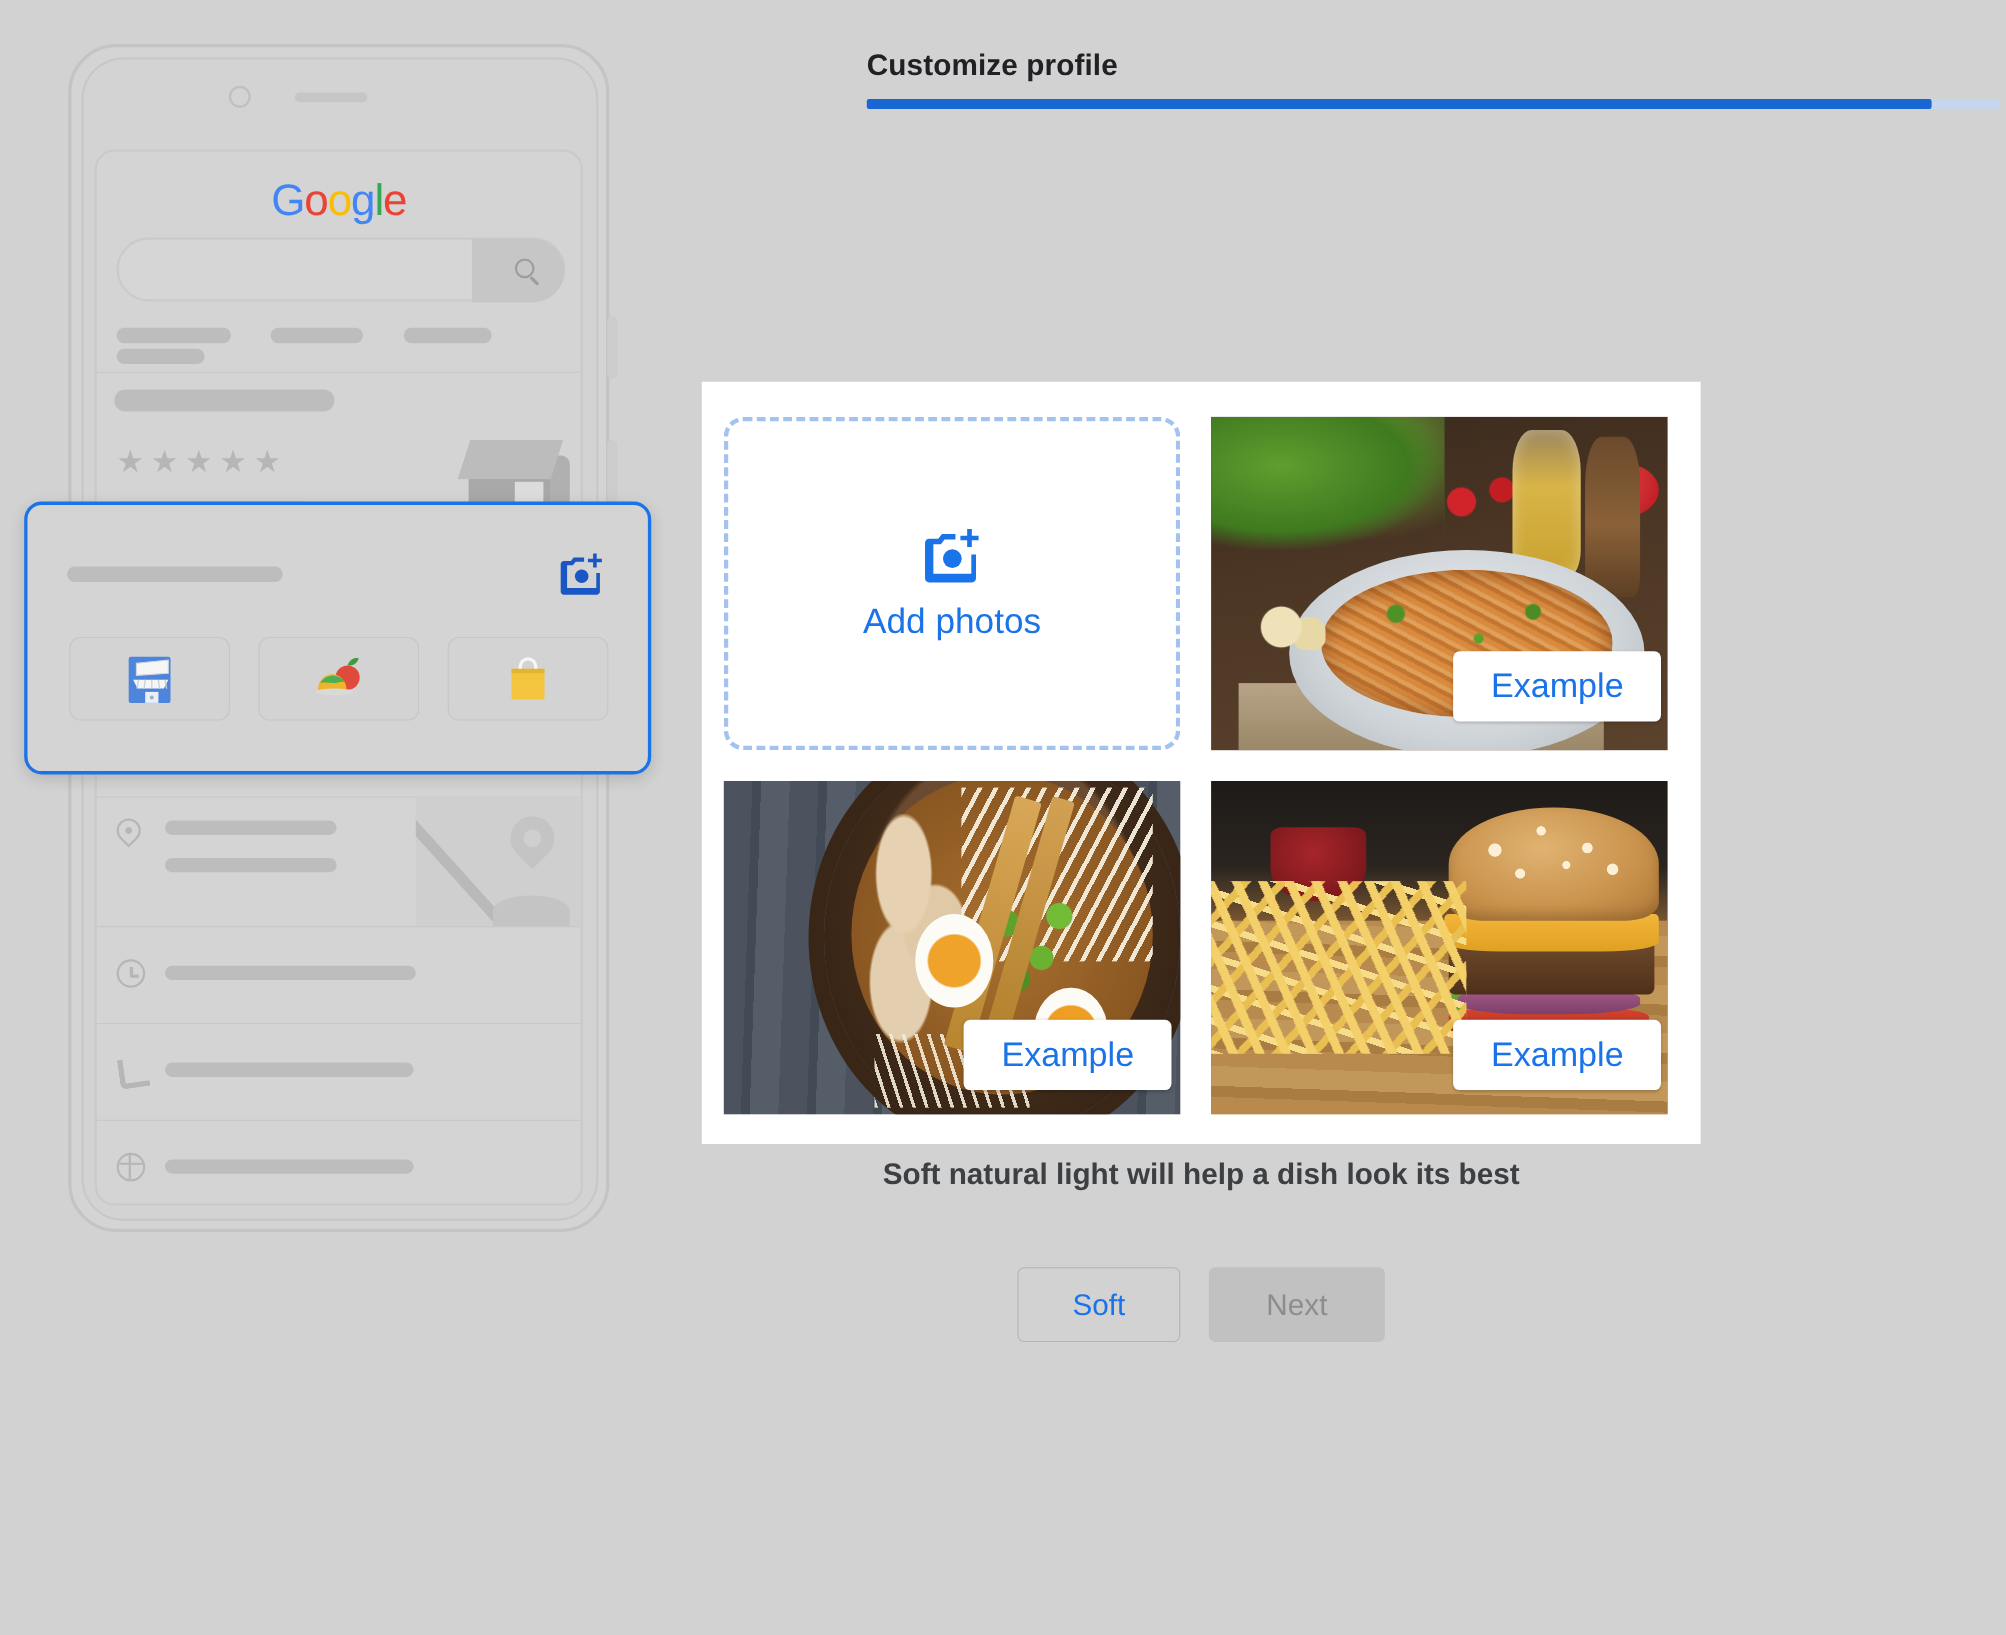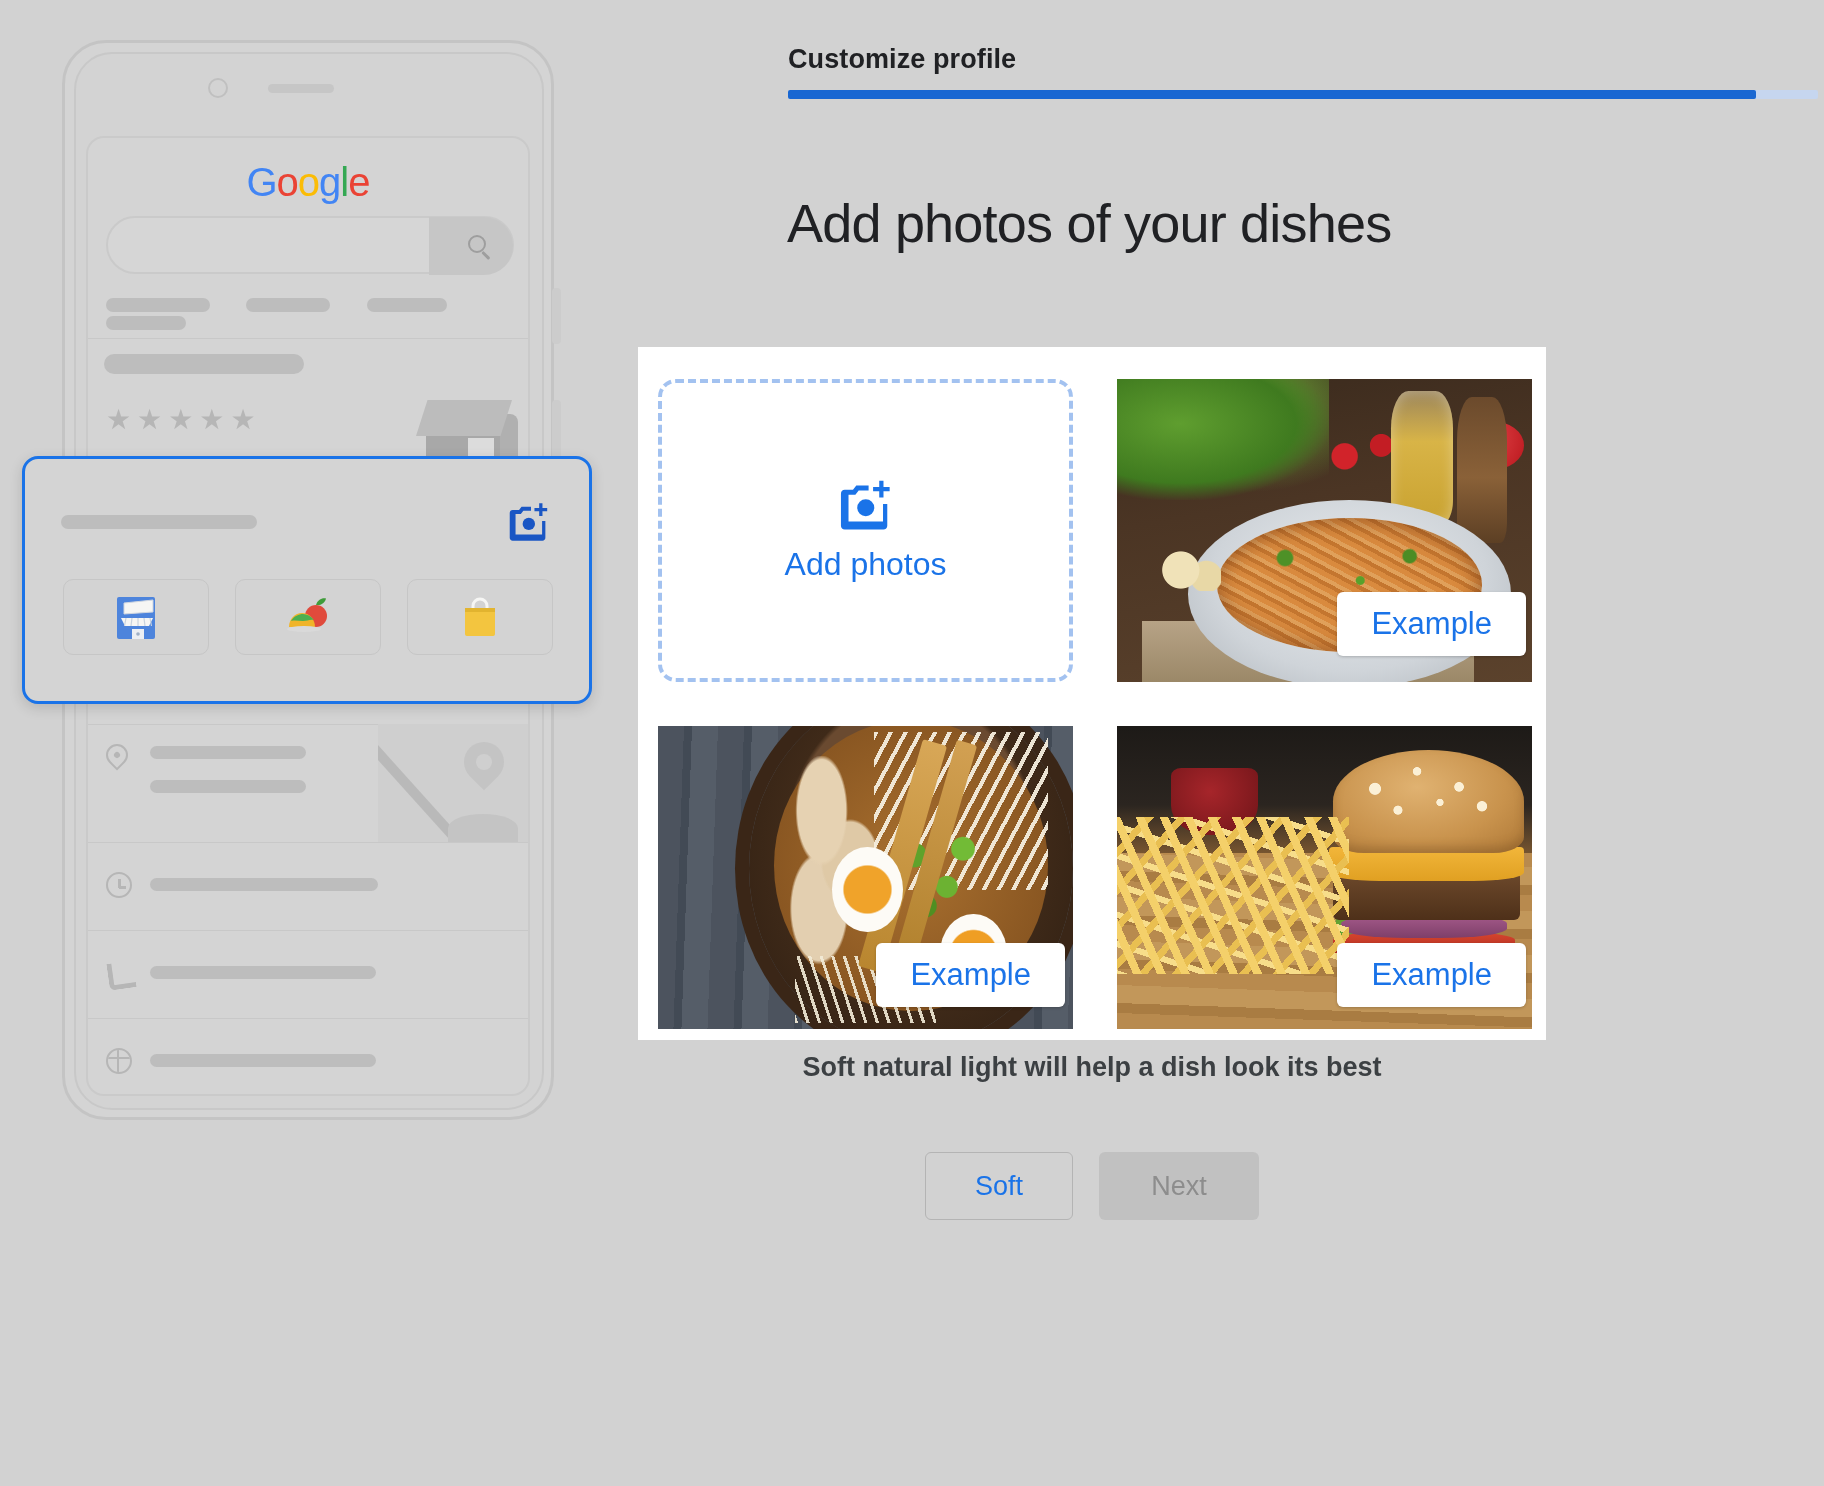--- a/index.html
+++ b/index.html
@@ -174,21 +174,21 @@
   }
 
   .photo-card {
     position: absolute; left: -122px; top: 347px;
     width: 908px; height: 693px; background: #ffffff;
   }
   .grid {
     position: absolute; left: 20px; top: 32px;
     width: 868px; height: 634px;
     display: grid; grid-template-columns: 415px 415px;
-    grid-template-rows: 303px 303px; gap: 44px;
+    grid-template-rows: 303px 303px; gap: 28px;
   }
   .dropzone {
     border: 4px dashed #a3c2f0; border-radius: 18px;
     display: flex; flex-direction: column; align-items: center; justify-content: center;
     background: #fff; gap: 16px;
   }
   .dz-icon { width: 58px; height: 52px; }
   .dz-label { font-size: 32px; color: #1a73e8; font-weight: 400; }
 
   .photo { position: relative; overflow: hidden; }
@@ -457,21 +457,20 @@
     </div>
   </div>
 
   <div class="main">
 
     <div class="step-label">Customize profile</div>
     <div class="progress-track">
       <div class="progress-fill" id="progress-fill" style="width: 94%; background: rgb(25, 103, 210);"></div>
     </div>
 
-    <div class="page-title">Add photos of your dishes</div>
 
     <div class="photo-card">
       <div class="grid">
 
         <div class="dropzone">
           <div class="dz-icon">
             <svg viewBox="0 0 24 22" width="58" height="52" aria-hidden="true">
               <path d="M3 5h3.5l1.4-1.8h5.2V5.3H8.9L7.5 7.1H4.6v11.3h14.6V11h1.8v9.2c0 .9-.7 1.6-1.6 1.6H3c-.9 0-1.6-.7-1.6-1.6V6.6C1.4 5.7 2.1 5 3 5z" fill="#1a73e8"></path>
               <circle cx="11.9" cy="12.6" r="3.6" fill="#1a73e8"></circle>
               <path d="M17.6 1.2h1.8v2.6H22v1.8h-2.6V8.2h-1.8V5.6H15V3.8h2.6z" fill="#1a73e8"></path>

